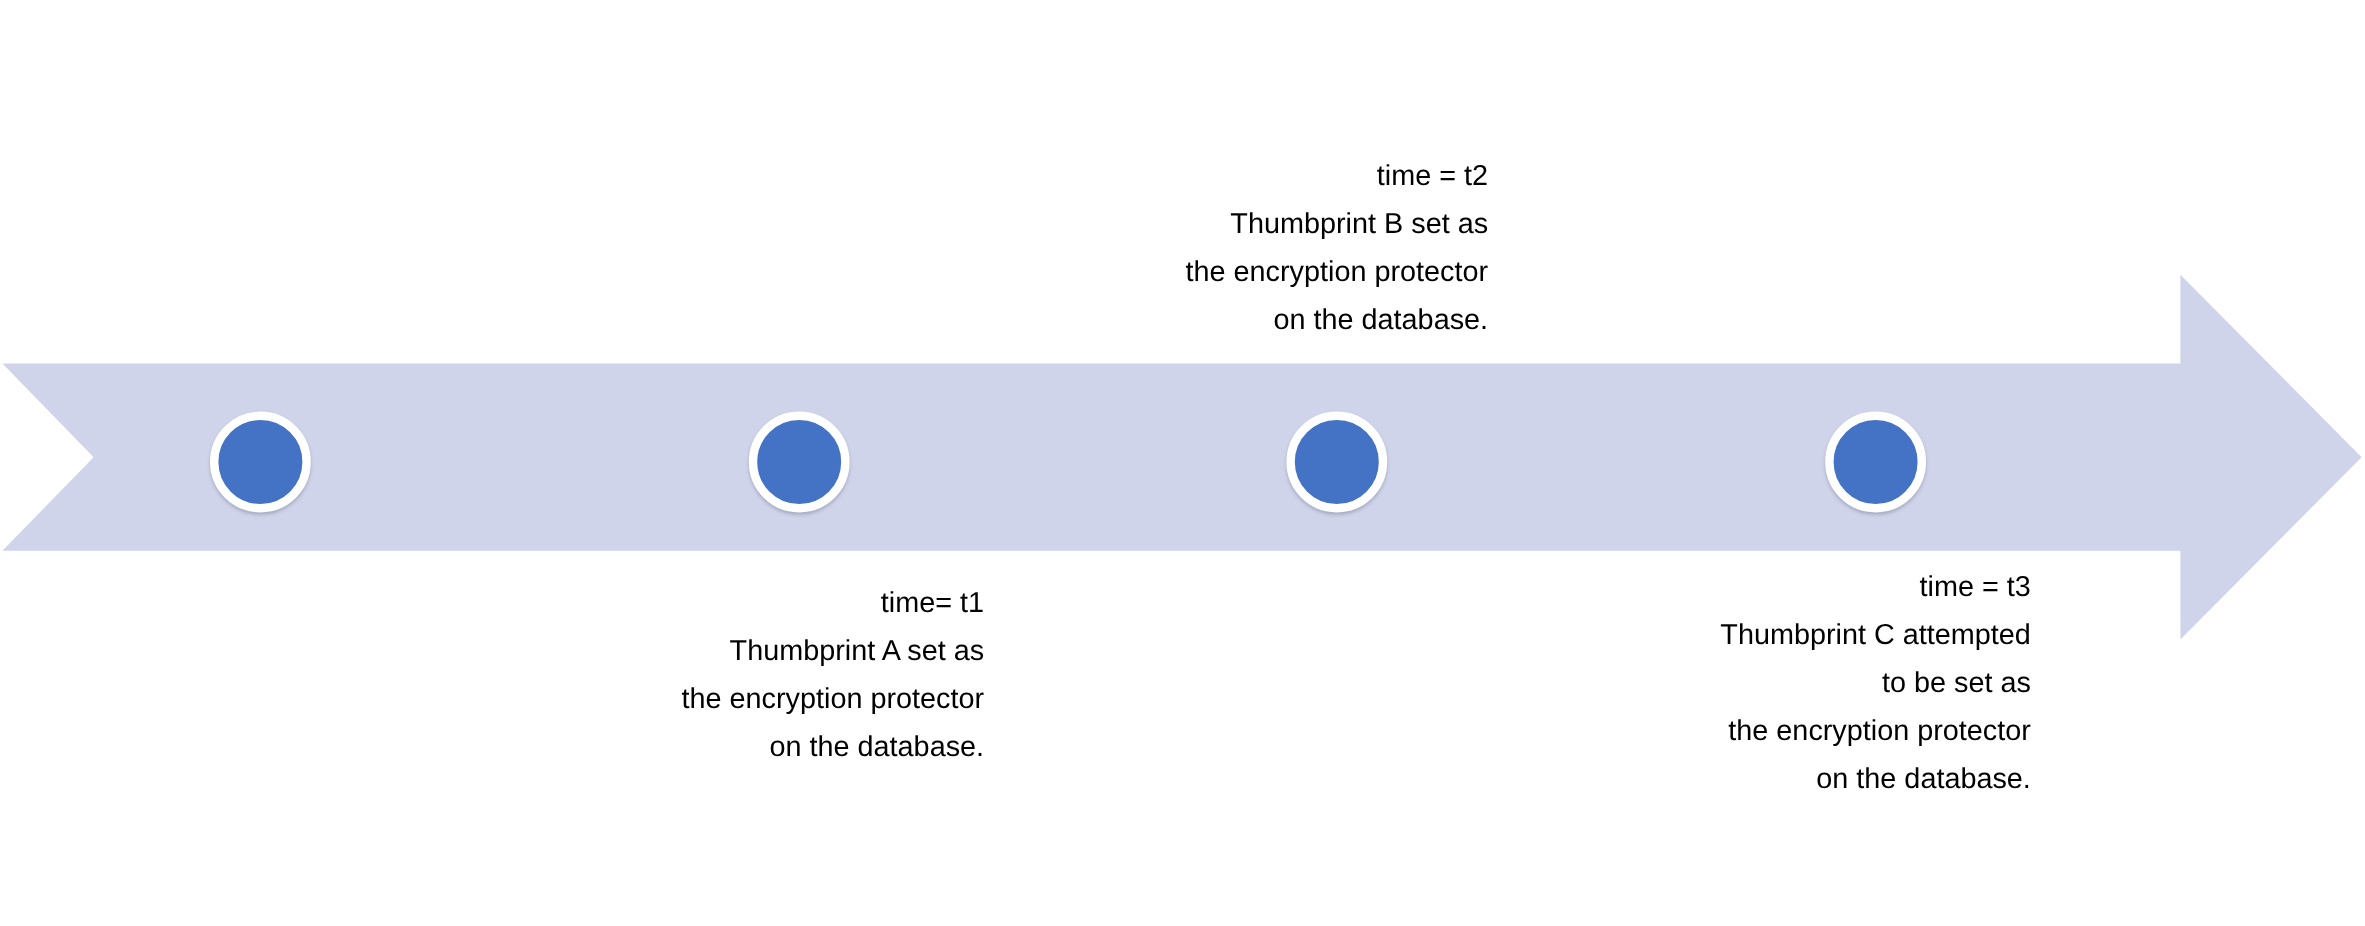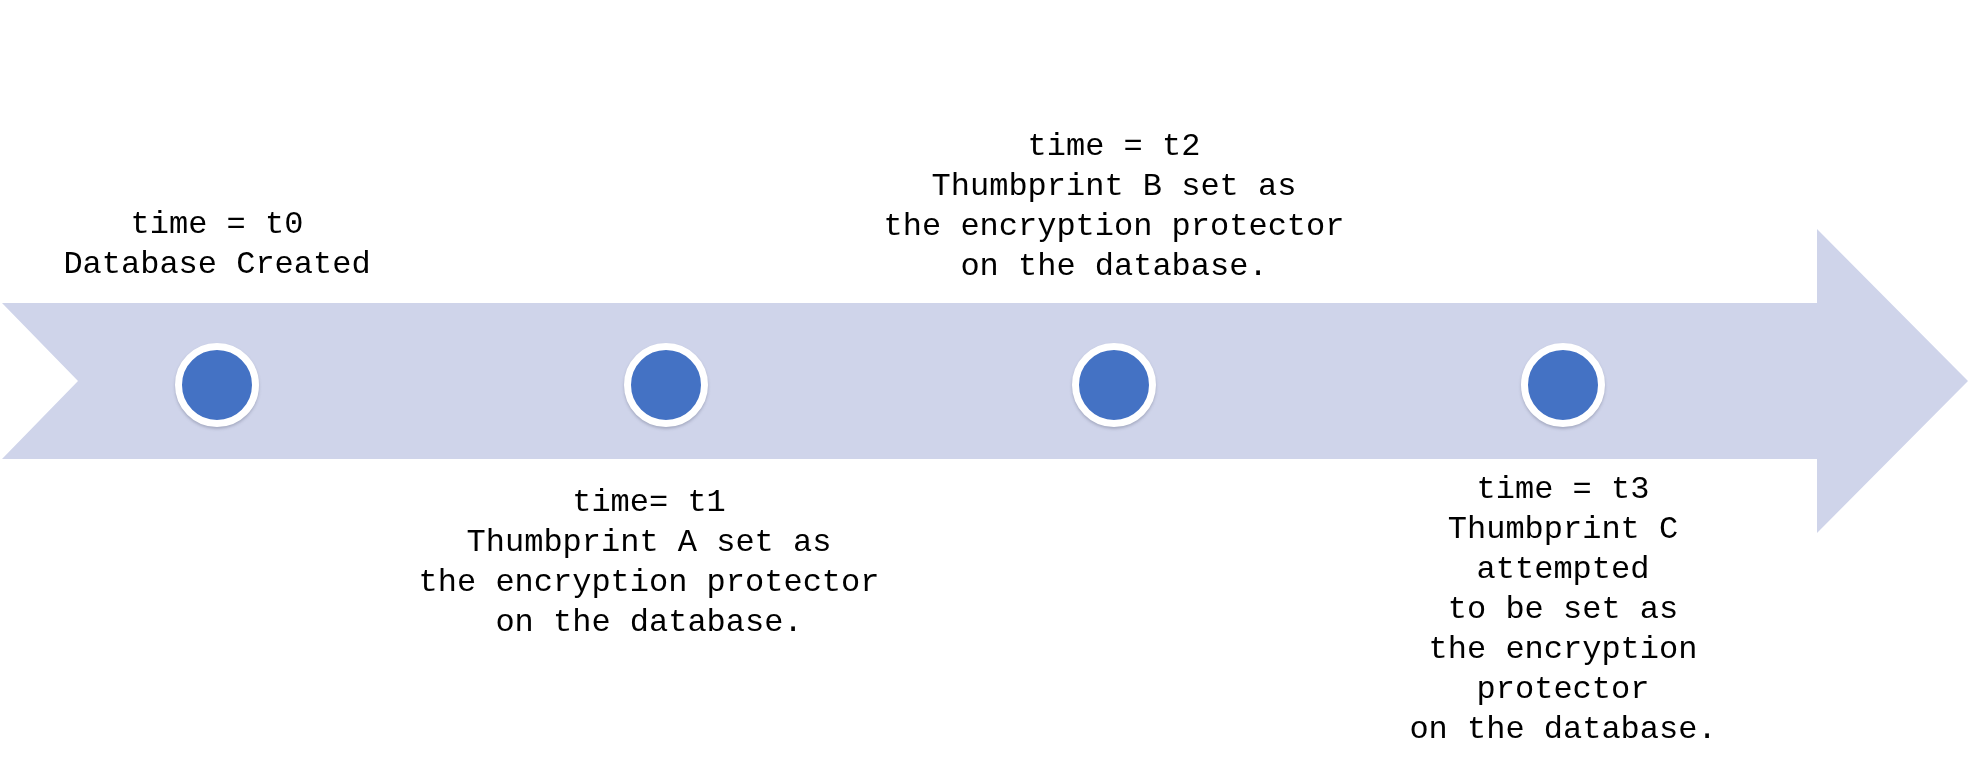--- a/index.html
+++ b/index.html
@@ -35,48 +35,45 @@
     box-sizing: content-box;
   }
   .marker.m0 { left: 175px; top: 343px; }
   .marker.m1 { left: 624px; top: 343px; }
   .marker.m2 { left: 1072px; top: 343px; }
   .marker.m3 { left: 1521px; top: 343px; }
 
   .event-label {
     position: absolute;
     transform: translateX(-50%);
-    text-align: center;
+    text-align: right;
     white-space: pre-line;
-    font-size: 32px;
+    font-size: 24px;
     line-height: 40px;
     color: #000000;
-    font-family: Liberation Mono, monospace;
   }
   .event-label.l0 { left: 217px;  top: 205px; }
-  .event-label.l1 { left: 649px;  top: 483px; }
+  .event-label.l1 { left: 694px;  top: 483px; }
   .event-label.l2 { left: 1114px; top: 127px; }
   .event-label.l3 { left: 1563px; top: 470px; }
 </style>
 </head>
 <body>
 
 <div class="canvas">
 
   <svg class="arrow-svg" viewBox="0 0 1971 772" aria-hidden="true">
     <polygon points="2,303 1817,303 1817,229 1968,381 1817,533 1817,459 2,459 78,381" fill="#CFD4EA"></polygon>
   </svg>
 
   <div class="marker m0"></div>
   <div class="marker m1"></div>
   <div class="marker m2"></div>
   <div class="marker m3"></div>
 
-  <div class="event-label l0">time = t0
-Database Created</div>
 
   <div class="event-label l1">time= t1
 Thumbprint A set as
 the encryption protector
 on the database.</div>
 
   <div class="event-label l2">time = t2
 Thumbprint B set as
 the encryption protector
 on the database.</div>

